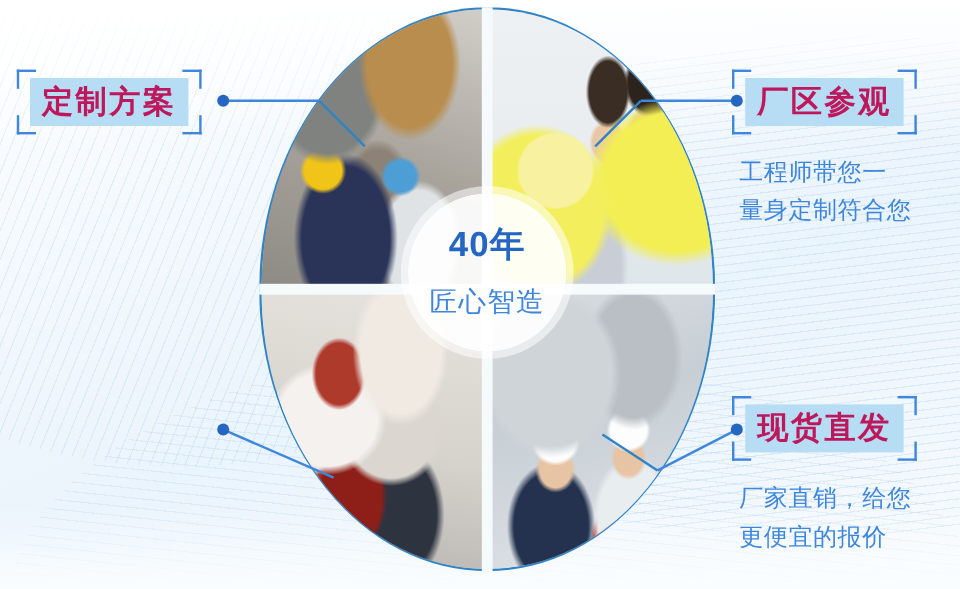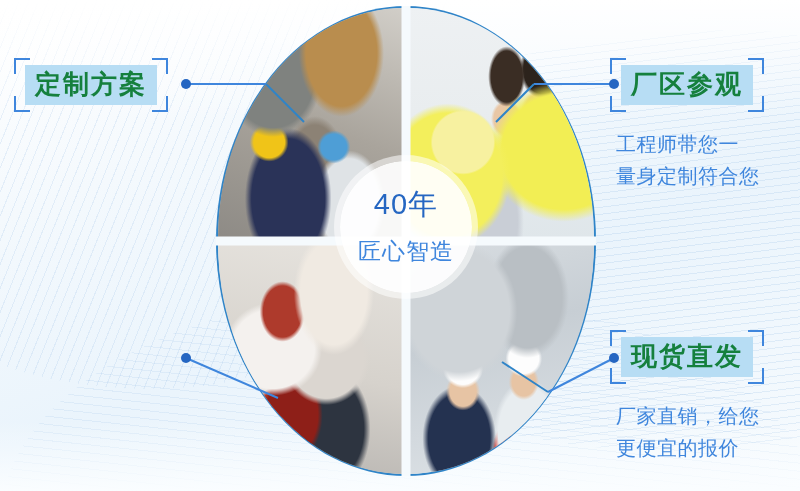--- a/index.html
+++ b/index.html
@@ -199,21 +199,21 @@
     background: rgba(255,255,255,0.93);
     box-shadow: 0 0 0 6px rgba(255,255,255,0.55);
     display: flex;
     flex-direction: column;
     align-items: center;
     justify-content: center;
     z-index: 9;
   }
   .center-year {
     font-size: 29px;
-    font-weight: normal;
+    font-weight: bold;
     color: #2566c2;
     letter-spacing: 1px;
     line-height: 1.1;
   }
   .center-slogan {
     margin-top: 17px;
     font-size: 23px;
     color: #3f86dd;
     letter-spacing: 1px;
     line-height: 1.2;
@@ -241,21 +241,21 @@
     border: 2px solid #3f86dd;
   }
   .badge-wrap .bracket.tl { left: 0;  top: 0;  border-right: none; border-bottom: none; }
   .badge-wrap .bracket.tr { right: 0; top: 0;  border-left: none;  border-bottom: none; }
   .badge-wrap .bracket.bl { left: 0;  bottom: 0; border-right: none; border-top: none; }
   .badge-wrap .bracket.br { right: 0; bottom: 0; border-left: none;  border-top: none; }
 
   .badge {
     background: #b9deF5;
     background: #b7ddf4;
-    color: #15803d;
+    color: #be185d;
     font-size: 26px;
     font-weight: bold;
     letter-spacing: 2px;
     padding: 4px 10px 5px 10px;
     line-height: 1.18;
     white-space: nowrap;
   }
   .desc {
     margin-top: 16px;
     color: #3f86dd;

